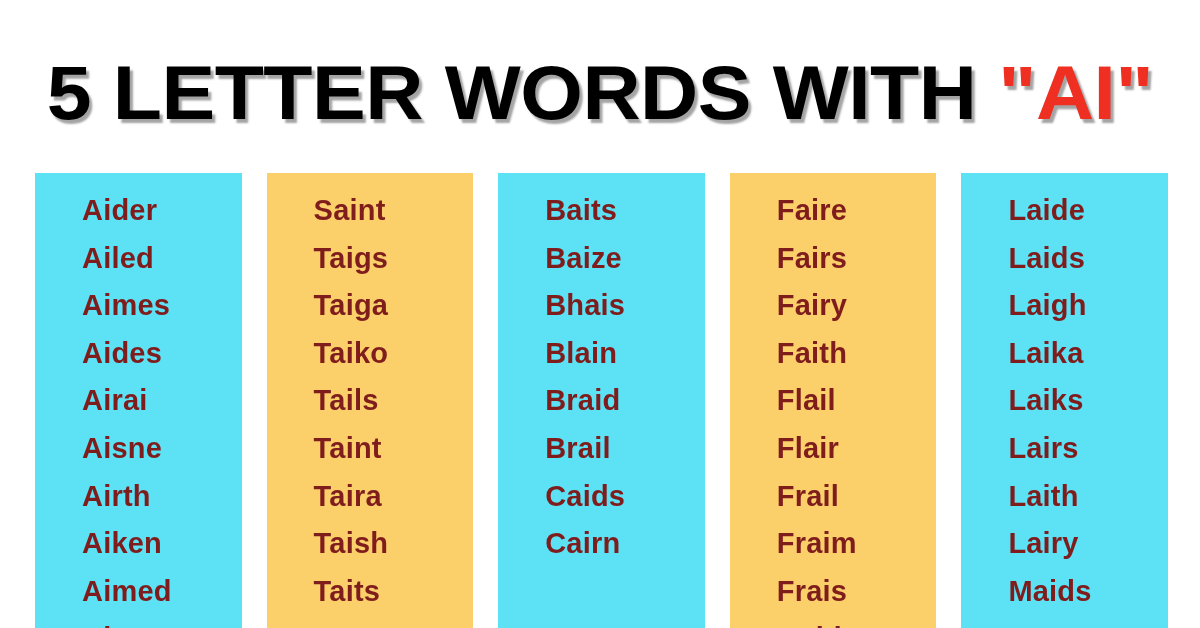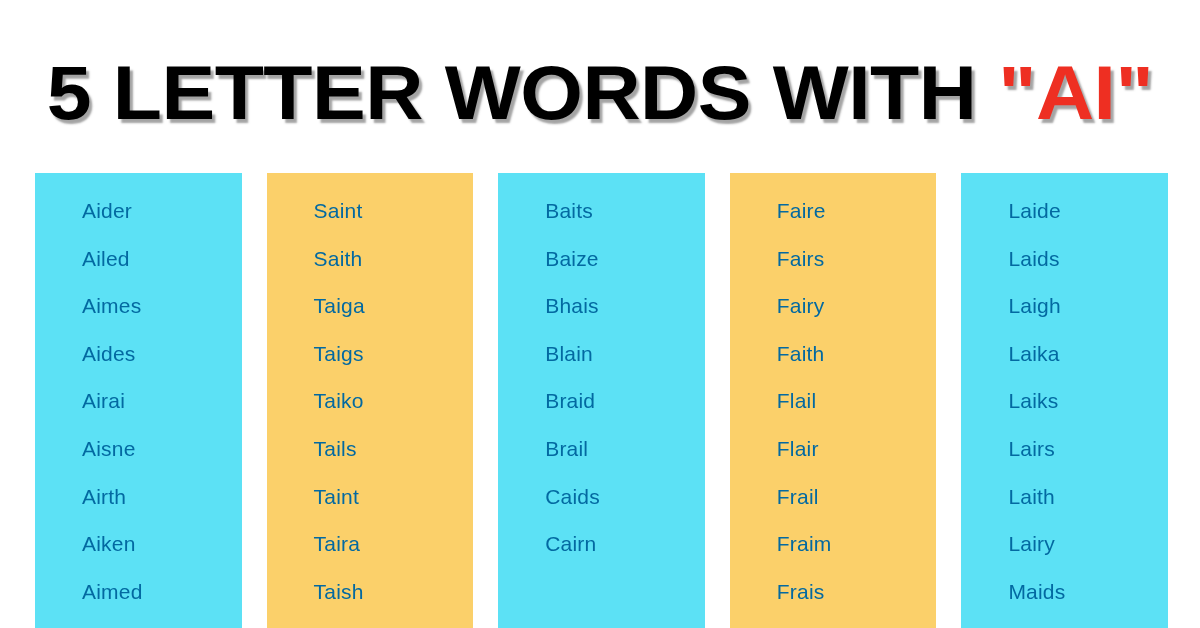--- a/index.html
+++ b/index.html
@@ -59,23 +59,23 @@
     overflow: hidden;
     box-sizing: border-box;
     padding-top: 14px;
     padding-left: 47px;
   }
   .col.cyan   { background: #5CE1F5; }
   .col.yellow { background: #FBD06A; }
 
   .word {
     font-family: "Liberation Sans", sans-serif;
-    font-size: 21px;
-    font-weight: 400;
-    color: #0369a1;
+    font-size: 29px;
+    font-weight: 700;
+    color: #7f1d1d;
     line-height: 47.6px;
     height: 47.6px;
     white-space: nowrap;
     letter-spacing: 0.2px;
   }
 </style>
 </head>
 <body>
 
 <div class="title-bar">
@@ -92,23 +92,22 @@
     <div class="word">Airai</div>
     <div class="word">Aisne</div>
     <div class="word">Airth</div>
     <div class="word">Aiken</div>
     <div class="word">Aimed</div>
     <div class="word">Airns</div>
   </div>
 
   <div class="col yellow">
     <div class="word">Saint</div>
-    <div class="word">Saith</div>
+    <div class="word">Taigs</div>
     <div class="word">Taiga</div>
-    <div class="word">Taigs</div>
     <div class="word">Taiko</div>
     <div class="word">Tails</div>
     <div class="word">Taint</div>
     <div class="word">Taira</div>
     <div class="word">Taish</div>
     <div class="word">Taits</div>
   </div>
 
   <div class="col cyan">
     <div class="word">Baits</div>

